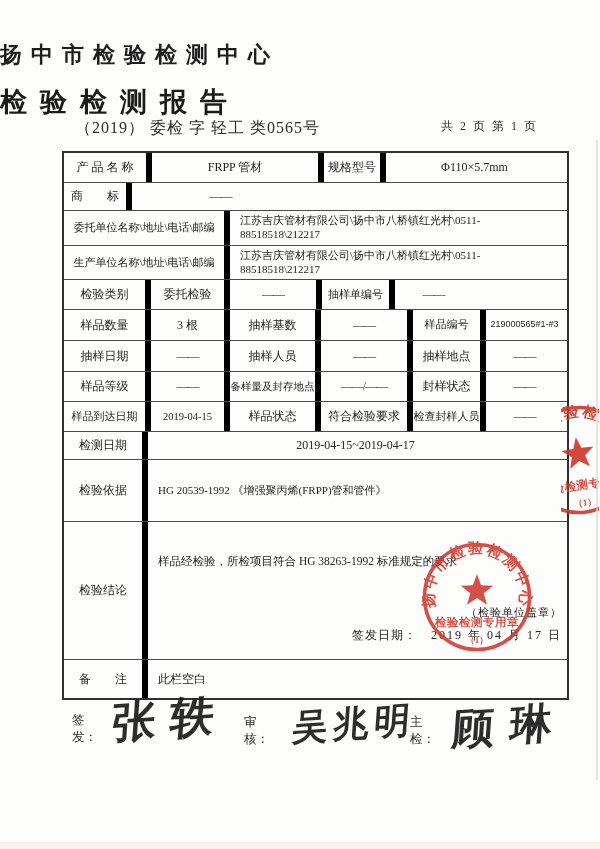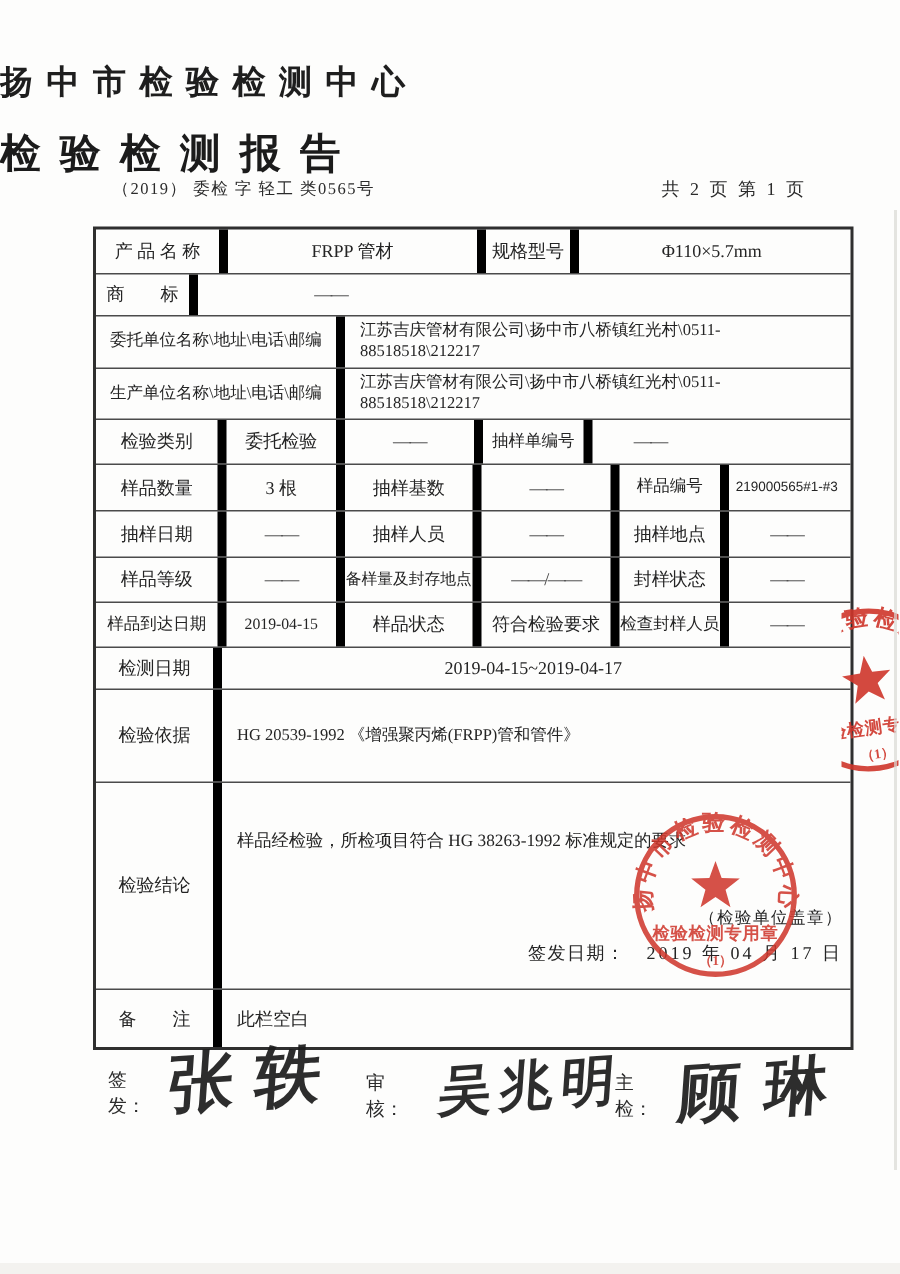--- a/index.html
+++ b/index.html
@@ -1,20 +1,20 @@
 <!DOCTYPE html>
 <html><head>
 <meta charset="utf-8">
 <style>
   html,body{margin:0;padding:0;}
   body{background:#ffffff;font-family:"Liberation Serif","DejaVu Serif",serif;}
   .page{position:relative;width:600px;height:849px;background:#fdfdfc;overflow:hidden;color:#262626;}
   .org-title{position:absolute;left:0;top:40px;width:572px;font-size:22px;font-weight:bold;letter-spacing:9px;color:#1e1e1e;}
   .report-title{position:absolute;left:0;top:84px;width:572px;font-size:27px;font-weight:bold;letter-spacing:13px;color:#1b1b1b;}
-  .doc-no{position:absolute;left:75px;top:118px;font-size:11px;letter-spacing:1px;color:#2b2b2b;}
+  .doc-no{position:absolute;left:75px;top:118px;font-size:16px;letter-spacing:1px;color:#2b2b2b;}
   .pages{position:absolute;right:62px;top:118px;font-size:12px;letter-spacing:2px;color:#2b2b2b;}
   
   .rtable{position:absolute;left:62px;top:151px;width:503px;border:2px solid #2f2f2f;}
   .trow{display:flex;border-top:1px solid #4b4b4b;}
   .trow:first-child{border-top:none;}
   .cell{box-sizing:border-box;border-left:6px solid #000000;display:flex;align-items:center;justify-content:center;text-align:center;font-size:12px;color:#242424;line-height:1.25;}
   .cell:first-child{border-left:none;}
   .left{justify-content:flex-start;text-align:left;padding-left:10px;padding-right:6px;}
   .fs11{font-size:11px;}
   .fs10{font-size:10.5px;}

